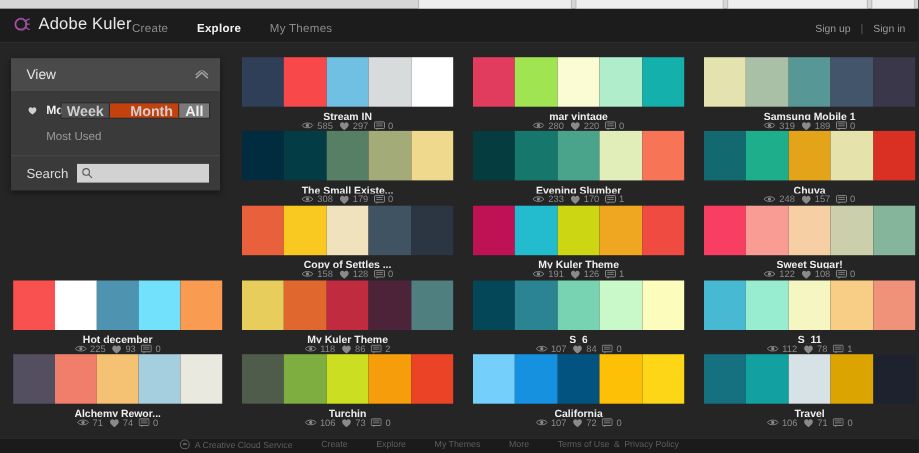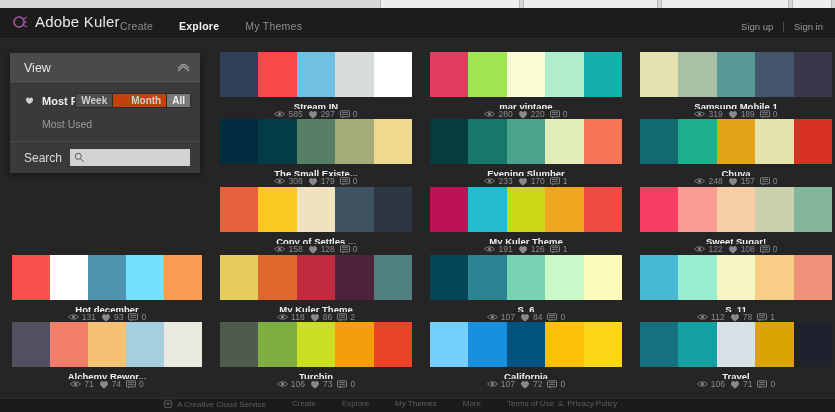--- a/index.html
+++ b/index.html
@@ -79,21 +79,21 @@
   .panel-item.active { color: #f0f0f0; font-weight: bold; font-size: 11px; }
   .heart-mark {
     position: absolute; left: 15px; top: 7px; width: 9px; height: 9px; display: block;
   }
   .seg {
     position: absolute; right: 9px; top: 4px;
     display: flex; border: 1px solid #2c2c2c;
   }
   .seg span {
     display: inline-block; padding: 2px 5px 2px 5px;
-    font-size: 10px; color: #cfcfcf; background: #4f4f4f;
+    font-size: 13px; color: #cfcfcf; background: #4f4f4f;
     border-right: 1px solid #2c2c2c; line-height: 9px;
   }
   .seg span:last-child { border-right: none; background: #7a7a7a; color: #efefef; }
   .seg span.mid { background: #c2410c; padding-left: 18px; }
   .panel-search {
     height: 32px; background: #3a3a3a; border-top: 1px solid #4a4a4a;
     display: flex; align-items: center; padding: 0 10px 0 14px; gap: 8px;
   }
   .search-label { color: #dcdcdc; font-size: 12px; }
   .search-box {
@@ -559,21 +559,21 @@
         <div class="meta">
           <div class="theme-name">Hot december</div>
           <div class="stats">
             <div class="stat">
               <span>
                 <svg width="11" height="8" viewBox="0 0 11 8">
                   <path d="M0.6 4 C2.2 1.2 8.8 1.2 10.4 4 C8.8 6.8 2.2 6.8 0.6 4 Z" fill="none" stroke="#8a8a8a" stroke-width="0.9"></path>
                   <circle cx="5.5" cy="4" r="1.5" fill="#8a8a8a"></circle>
                 </svg>
               </span>
-              <span>131</span>
+              <span>225</span>
             </div>
             <div class="stat">
               <span>
                 <svg width="10" height="9" viewBox="0 0 10 9">
                   <path d="M5 8.4 C1 5.8 0.4 3.5 1.6 1.9 C2.6 0.6 4.2 0.9 5 2.2 C5.8 0.9 7.4 0.6 8.4 1.9 C9.6 3.5 9 5.8 5 8.4 Z" fill="#8a8a8a"></path>
                 </svg>
               </span>
               <span>93</span>
             </div>
             <div class="stat">

